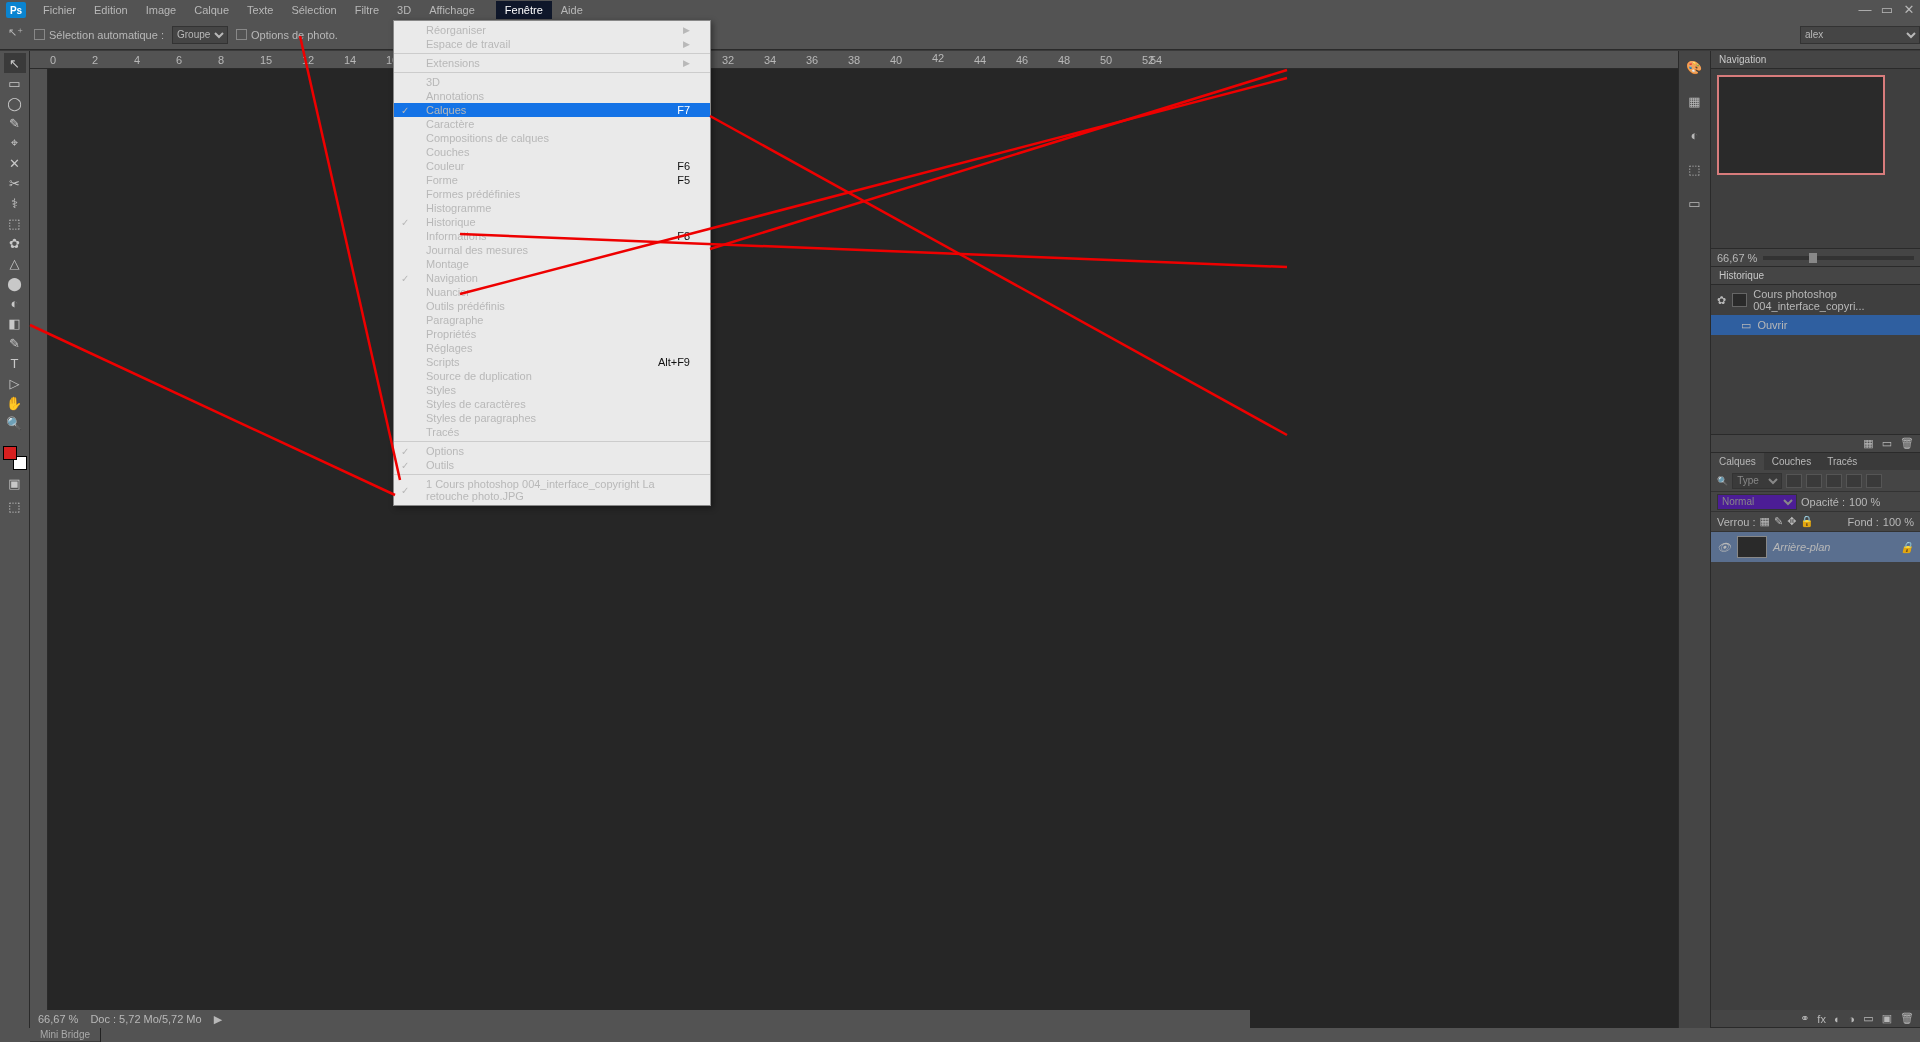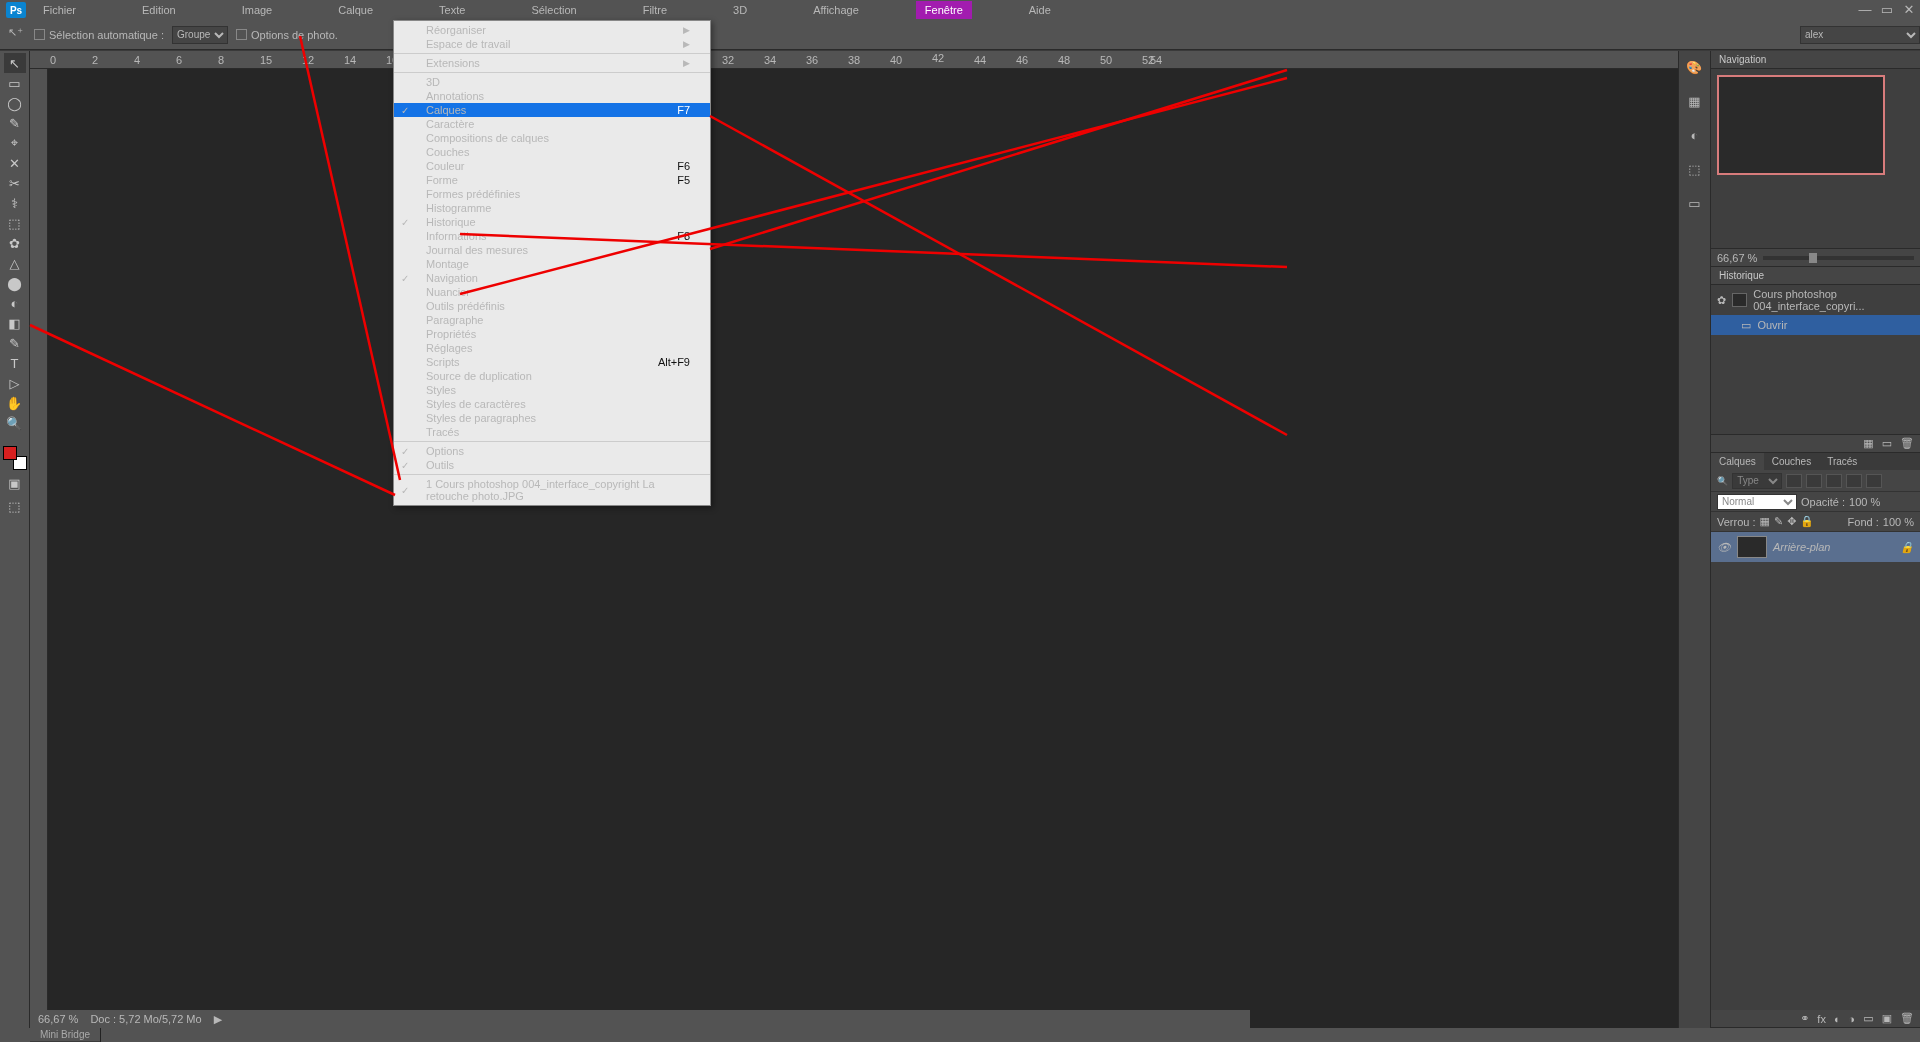--- a/index.html
+++ b/index.html
@@ -2,21 +2,21 @@
 <html><head>
 <meta charset="utf-8">
 <style>
 * { margin:0; padding:0; box-sizing:border-box; font-family:Tahoma,Arial,sans-serif; font-size:11px; color:#b8b8b8; user-select:none; }
 body { background:#535353; width:1920px; height:1042px; overflow:hidden; position:relative; }
 
 
 .menubar { height:20px; background:#535353; display:flex; align-items:center; padding-left:6px; }
 .ps-logo { width:20px; height:16px; background:#0a84d0; color:#fff; font-weight:bold; font-size:10px; display:flex; align-items:center; justify-content:center; border-radius:2px; margin-right:8px; }
 .menuitem { padding:3px 9px; cursor:default; }
-.menuitem.open { background:#a21caf; color:#fff; }
+.menuitem.open { background:#0f172a; color:#fff;margin-left:12px; }
 .wincontrols { margin-left:auto; display:flex; }
 .wincontrols span { width:22px; text-align:center; font-size:13px; line-height:20px; }
 
 
 .optbar { height:30px; background:#535353; border-bottom:1px solid #2a2a2a; display:flex; align-items:center; padding-left:8px; gap:8px; }
 .optbar .toolicon { width:18px; height:18px; }
 .optbar label { font-size:10px; color:#b8b8b8; display:flex; align-items:center; gap:4px; }
 .optbar select { background:#454545; color:#b8b8b8; border:1px solid #333; font-size:10px; height:18px; }
 .checkbox { width:11px; height:11px; border:1px solid #888; display:inline-block; }
 
@@ -63,21 +63,21 @@
 .histthumb { width:18px; height:14px; background:#2a2a2a; border:1px solid #666; }
 
 .panelstrip { height:18px; background:#454545; border-bottom:1px solid #2a2a2a; display:flex; justify-content:flex-end; align-items:center; gap:8px; padding:0 6px; font-size:10px; }
 
 .layertabs { display:flex; background:#3a3a3a; }
 .layertabs .lt { padding:3px 8px; font-size:10px; }
 .layertabs .lt.active { background:#454545; }
 .layerfilter { height:22px; background:#454545; display:flex; align-items:center; gap:4px; padding:0 6px; border-bottom:1px solid #333; }
 .layerfilter .lf { width:16px; height:14px; border:1px solid #555; background:#3a3a3a; }
 .layeropts { height:20px; background:#454545; display:flex; align-items:center; gap:4px; padding:0 6px; font-size:10px; border-bottom:1px solid #333; }
-.layeropts select { background:#ffffff; color:#888; border:1px solid #333; font-size:10px; height:16px; }
+.layeropts select { background:#4c1d95; color:#888; border:1px solid #333; font-size:10px; height:16px; }
 .layerlock { height:20px; background:#454545; display:flex; align-items:center; gap:4px; padding:0 6px; font-size:10px; border-bottom:1px solid #333; }
 .layers { flex:1; background:#3f3f3f; }
 .layerrow { display:flex; align-items:center; gap:6px; padding:4px 6px; background:#5a6f8f; color:#ddd; font-size:10px; font-style:italic; }
 .layerrow .eye { width:14px; }
 .layerrow .lthumb { width:30px; height:22px; background:#2a2a2a; border:1px solid #888; }
 .layerrow .lock { margin-left:auto; }
 
 
 .dropdown { position:absolute; top:20px; left:393px; width:318px; background:#eaeaea; color:#111; border:1px solid #888; box-shadow:2px 2px 6px rgba(0,0,0,.4); z-index:100; }
 .dropdown .dsec { border-bottom:1px solid #ccc; padding:2px 0; }
@@ -96,21 +96,21 @@
 
 
 svg.anno { position:absolute; top:0; left:0; width:1497px; height:800px; pointer-events:none; z-index:200; }
 svg.anno line { stroke:#e00; stroke-width:2.5; }
 </style>
 </head>
 <body>
 
 <div class="menubar">
   <div class="ps-logo">Ps</div>
-  <div id="menuitems" style="display: flex; gap: 48px;">
+  <div id="menuitems" style="display: flex;">
       <span class="menuitem">Fichier</span>
       <span class="menuitem">Edition</span>
       <span class="menuitem">Image</span>
       <span class="menuitem">Calque</span>
       <span class="menuitem">Texte</span>
       <span class="menuitem">Sélection</span>
       <span class="menuitem">Filtre</span>
       <span class="menuitem">3D</span>
       <span class="menuitem">Affichage</span>
       <span class="menuitem open">Fenêtre</span>

